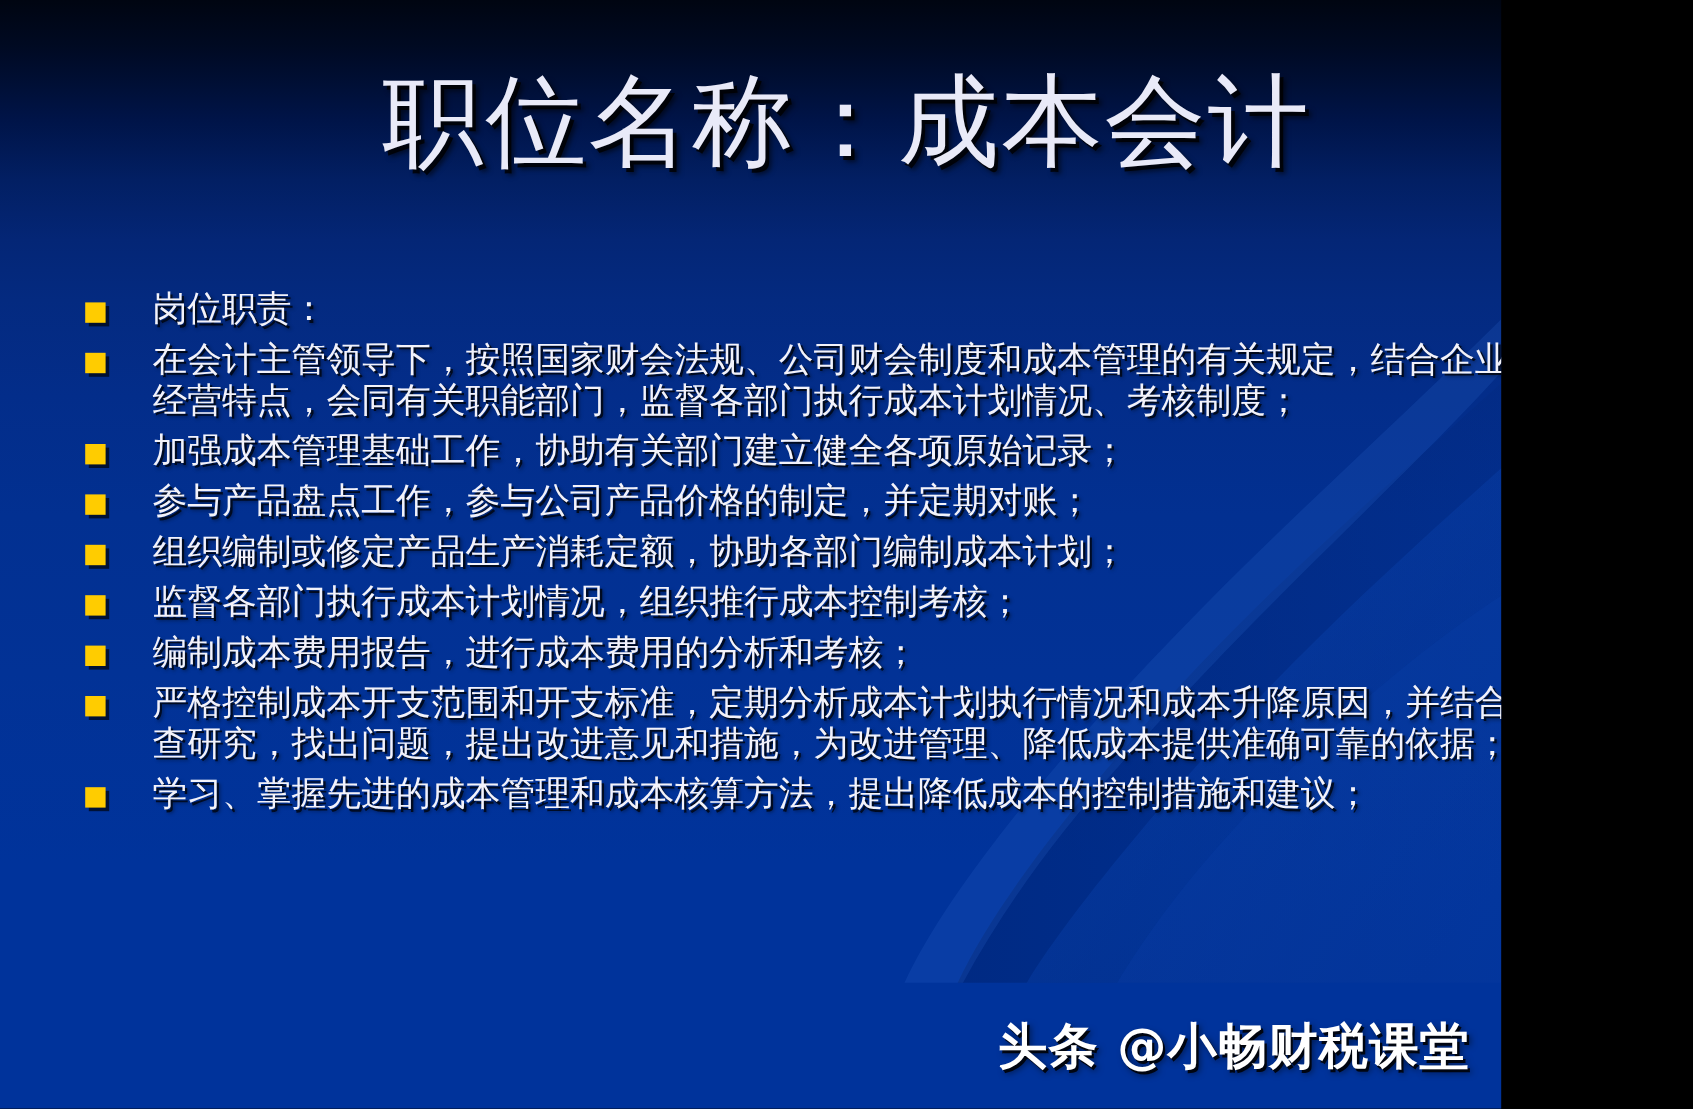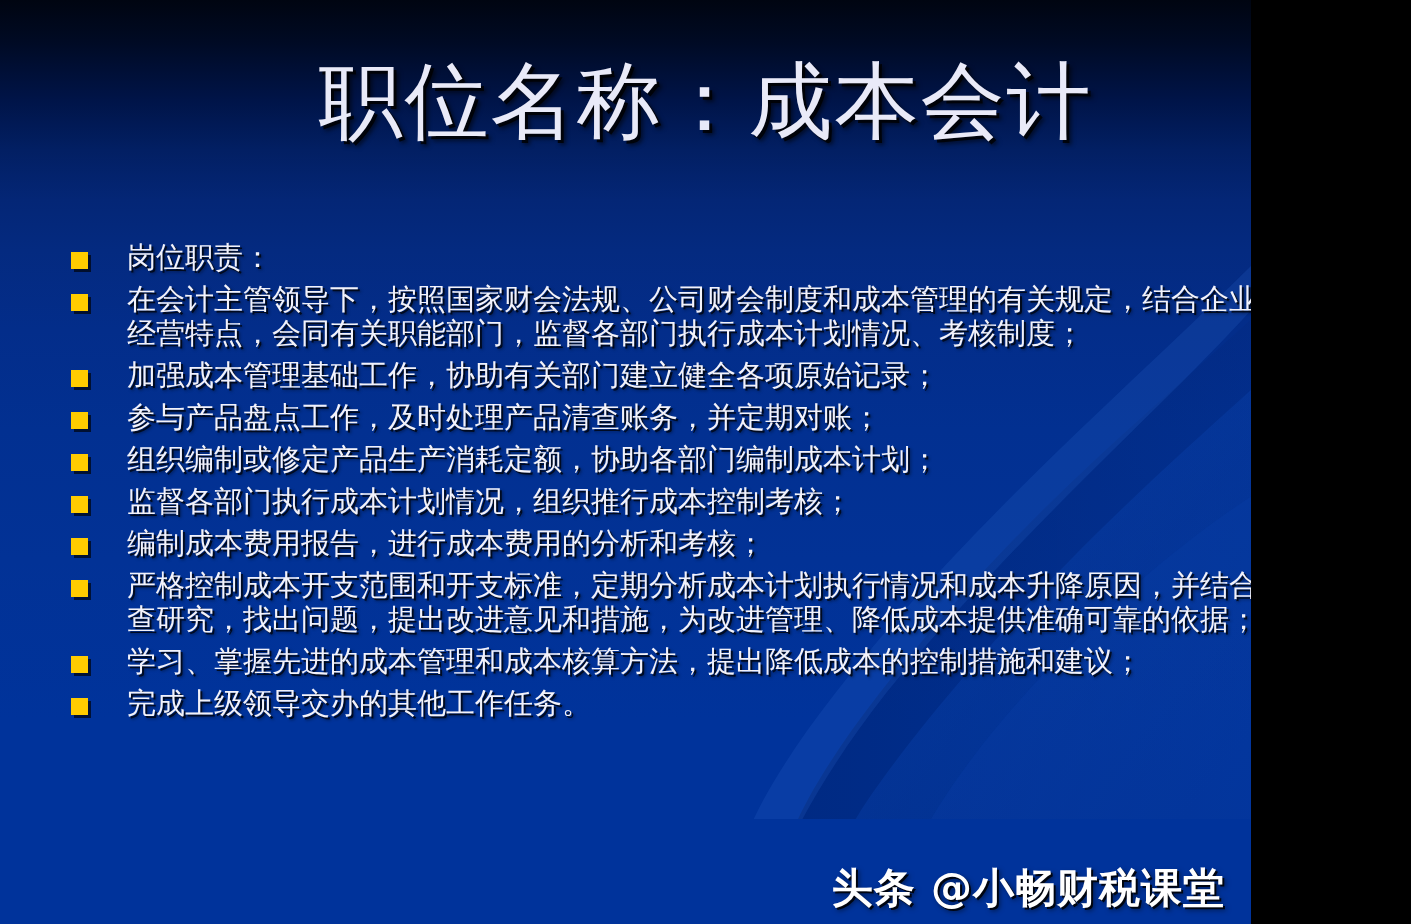--- a/index.html
+++ b/index.html
@@ -88,21 +88,21 @@
       2px 2px 0px rgba(0,0,0,0.72),
       3px 3px 3px rgba(0,0,0,0.40);
     letter-spacing: 0px;
     word-break: break-all;
   }
 
   
   .watermark {
     position: absolute;
     right: 26px;
-    bottom: 8px;
+    bottom: 24px;
     font-family: "DejaVu Sans", "Liberation Sans", sans-serif;
     font-size: 41px;
     font-weight: bold;
     color: #ffffff;
     letter-spacing: 1px;
     text-shadow:
       2px 2px 0px rgba(0,0,0,0.85),
       3px 3px 5px rgba(0,0,0,0.5);
     white-space: nowrap;
   }
@@ -144,21 +144,21 @@
     </div>
 
 
     <div class="bullet-row">
       <span class="bullet-marker"></span>
       <span class="bullet-text">加强成本管理基础工作，协助有关部门建立健全各项原始记录；</span>
     </div>
 
     <div class="bullet-row">
       <span class="bullet-marker"></span>
-      <span class="bullet-text">参与产品盘点工作，及时处理产品清查账务，并定期对账；</span>
+      <span class="bullet-text">参与产品盘点工作，参与公司产品价格的制定，并定期对账；</span>
     </div>
 
     <div class="bullet-row">
       <span class="bullet-marker"></span>
       <span class="bullet-text">组织编制或修定产品生产消耗定额，协助各部门编制成本计划；</span>
     </div>
 
     <div class="bullet-row">
       <span class="bullet-marker"></span>
       <span class="bullet-text">监督各部门执行成本计划情况，组织推行成本控制考核；</span>
@@ -173,22 +173,18 @@
     <div class="bullet-row">
       <span class="bullet-marker"></span>
       <span class="bullet-text">严格控制成本开支范围和开支标准，定期分析成本计划执行情况和成本升降原因，并结合实际调查研究，找出问题，提出改进意见和措施，为改进管理、降低成本提供准确可靠的依据；</span>
     </div>
 
     <div class="bullet-row">
       <span class="bullet-marker"></span>
       <span class="bullet-text">学习、掌握先进的成本管理和成本核算方法，提出降低成本的控制措施和建议；</span>
     </div>
 
-    <div class="bullet-row">
-      <span class="bullet-marker"></span>
-      <span class="bullet-text">完成上级领导交办的其他工作任务。</span>
-    </div>
 
   </div>
 
   <div class="watermark">头条 @小畅财税课堂</div>
 
 </div>
 
 </body></html>

